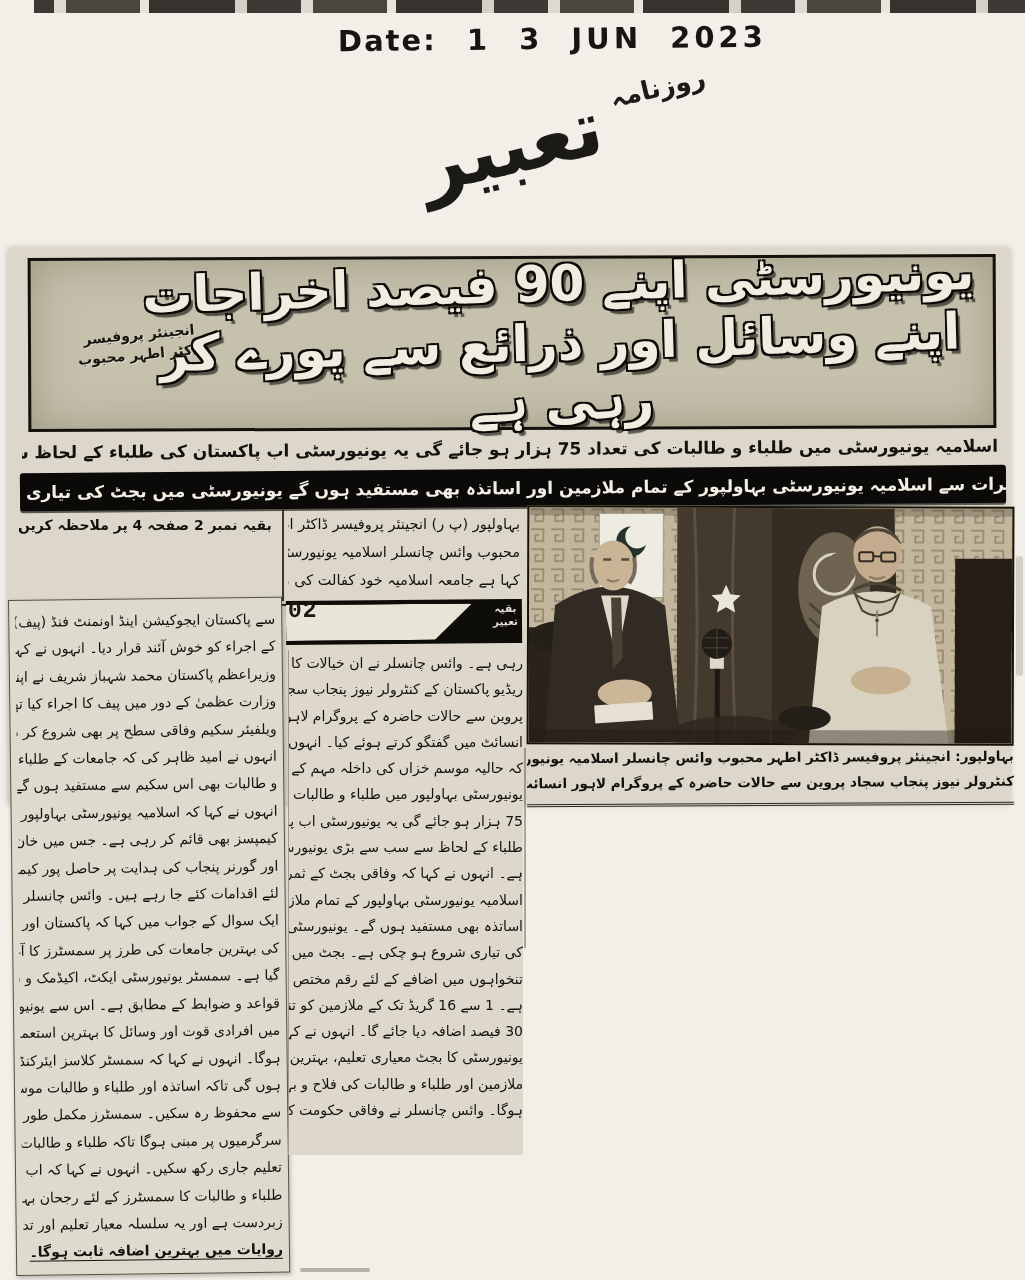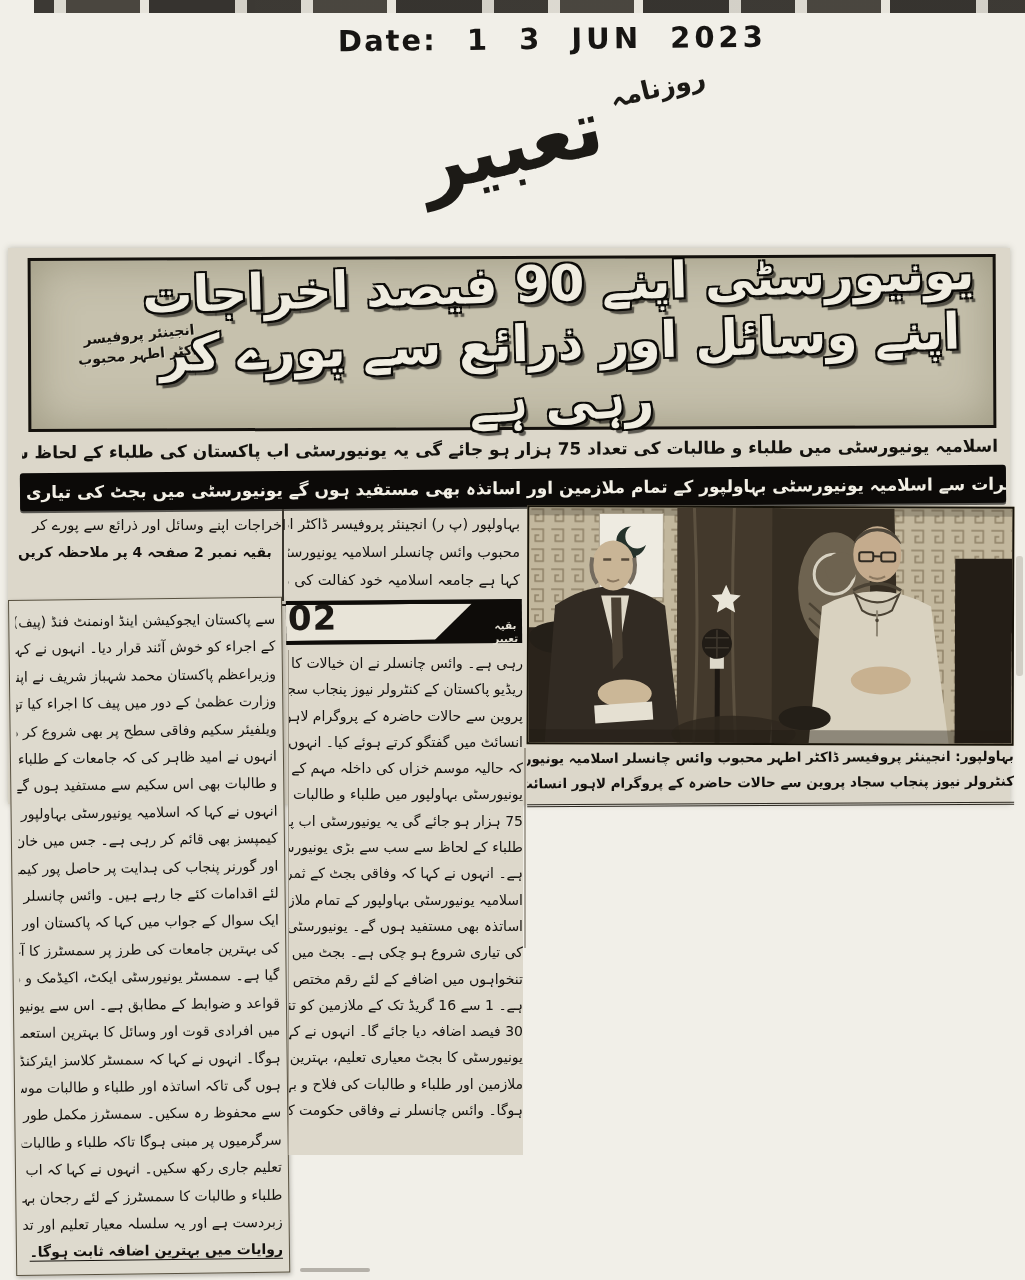--- a/index.html
+++ b/index.html
@@ -94,25 +94,25 @@
   
   .badge-row{
     position:absolute;left:286px;top:600px;width:236px;height:44px;
     background:#0e0c09;transform:rotate(-.5deg);
   }
   .badge-white{
     position:absolute;left:0;top:4px;bottom:4px;width:186px;background:#e8e4d8;
     clip-path:polygon(0 0,100% 0,80% 100%,0 100%);
   }
   .badge-number{
-    position:absolute;left:2px;top:-3px;font-size:34px;font-weight:bold;
-    color:#1b1814;letter-spacing:1px;
+    position:absolute;left:2px;top:-3px;font-size:23px;font-weight:bold;
+    color:#1b1814;letter-spacing:1px;font-family:Liberation Mono, monospace;
   }
   .badge-labels{
-    position:absolute;right:4px;top:20px;direction:rtl;text-align:center;
+    position:absolute;right:4px;top:3px;direction:rtl;text-align:center;
     font-size:10.5px;line-height:13px;font-weight:bold;color:#e4e0d4;
   }
   .middle-main{
     position:absolute;left:288px;top:650px;width:234px;height:505px;
     background:#ddd8cb;direction:rtl;font-size:14px;line-height:26.3px;overflow:hidden;
     border-left:1px solid rgba(90,82,66,.45);
   }
   .mid-right-rule{position:absolute;left:524px;top:748px;width:2px;height:200px;background:rgba(100,92,75,.5);}
   
   .photo-frame{
@@ -156,21 +156,20 @@
   <div class="headline-text">یونیورسٹی اپنے 90 فیصد اخراجات اپنے وسائل اور ذرائع سے پورے کر رہی ہے</div>
 </div>
 
 <div class="subhead1">حالیہ موسم خزاں کی داخلہ مہم کے بعد اسلامیہ یونیورسٹی میں طلباء و طالبات کی تعداد 75 ہزار ہو جائے گی یہ یونیورسٹی اب پاکستان کی طلباء کے لحاظ سے سب سے بڑی یونیورسٹی بن چکی ہے</div>
 <div class="subhead2">وفاقی بجٹ کے ثمرات سے اسلامیہ یونیورسٹی بہاولپور کے تمام ملازمین اور اساتذہ بھی مستفید ہوں گے یونیورسٹی میں بجٹ کی تیاری شروع ہو چکی ہے</div>
 
 <div class="col-divider"></div>
 
 <div class="left-top">
   <div>
-      <div class="line">اخراجات اپنے وسائل اور ذرائع سے پورے کر</div>
     </div>
   <div class="cont-note">بقیہ نمبر 2 صفحہ 4 پر ملاحظہ کریں</div>
 </div>
 
 <div class="middle-top">
   <div>
       <div class="line">بہاولپور (پ ر) انجینئر پروفیسر ڈاکٹر اطہر</div>
       <div class="line">محبوب وائس چانسلر اسلامیہ یونیورسٹی بہاولپور نے</div>
       <div class="line">کہا ہے جامعہ اسلامیہ خود کفالت کی منزل حاصل کر</div>
     </div>

